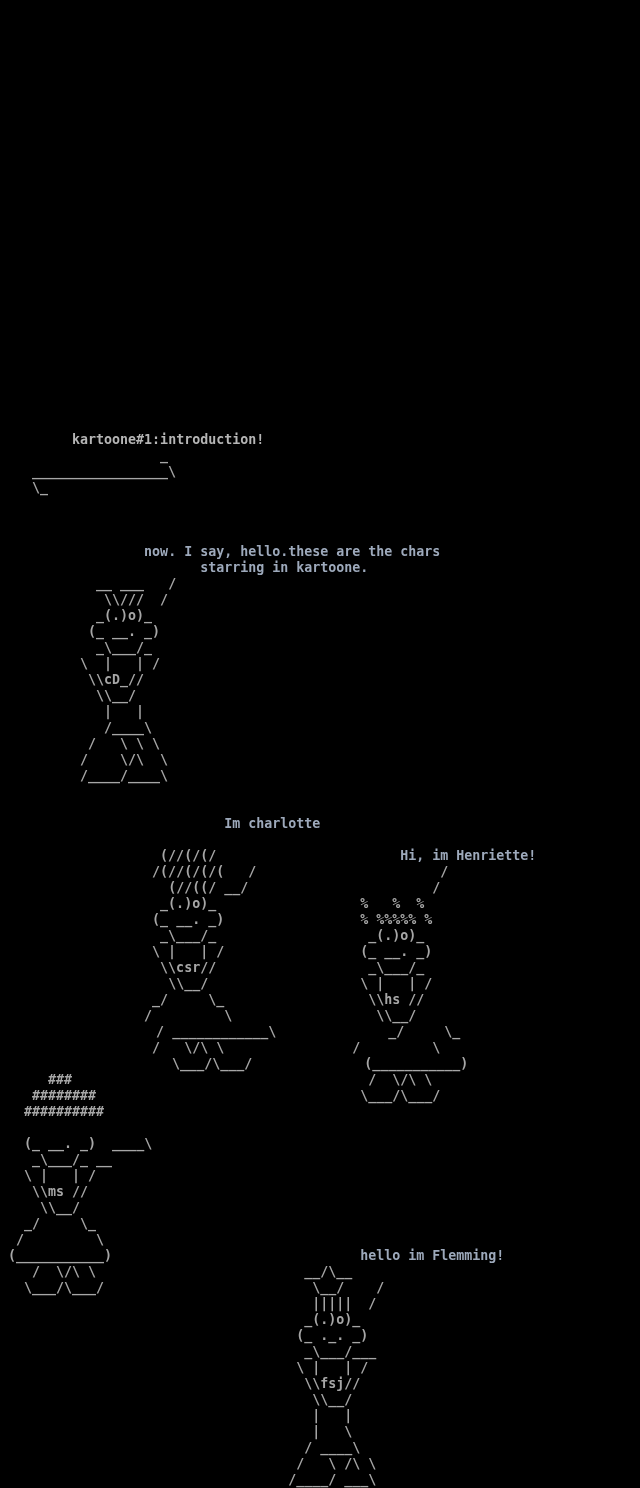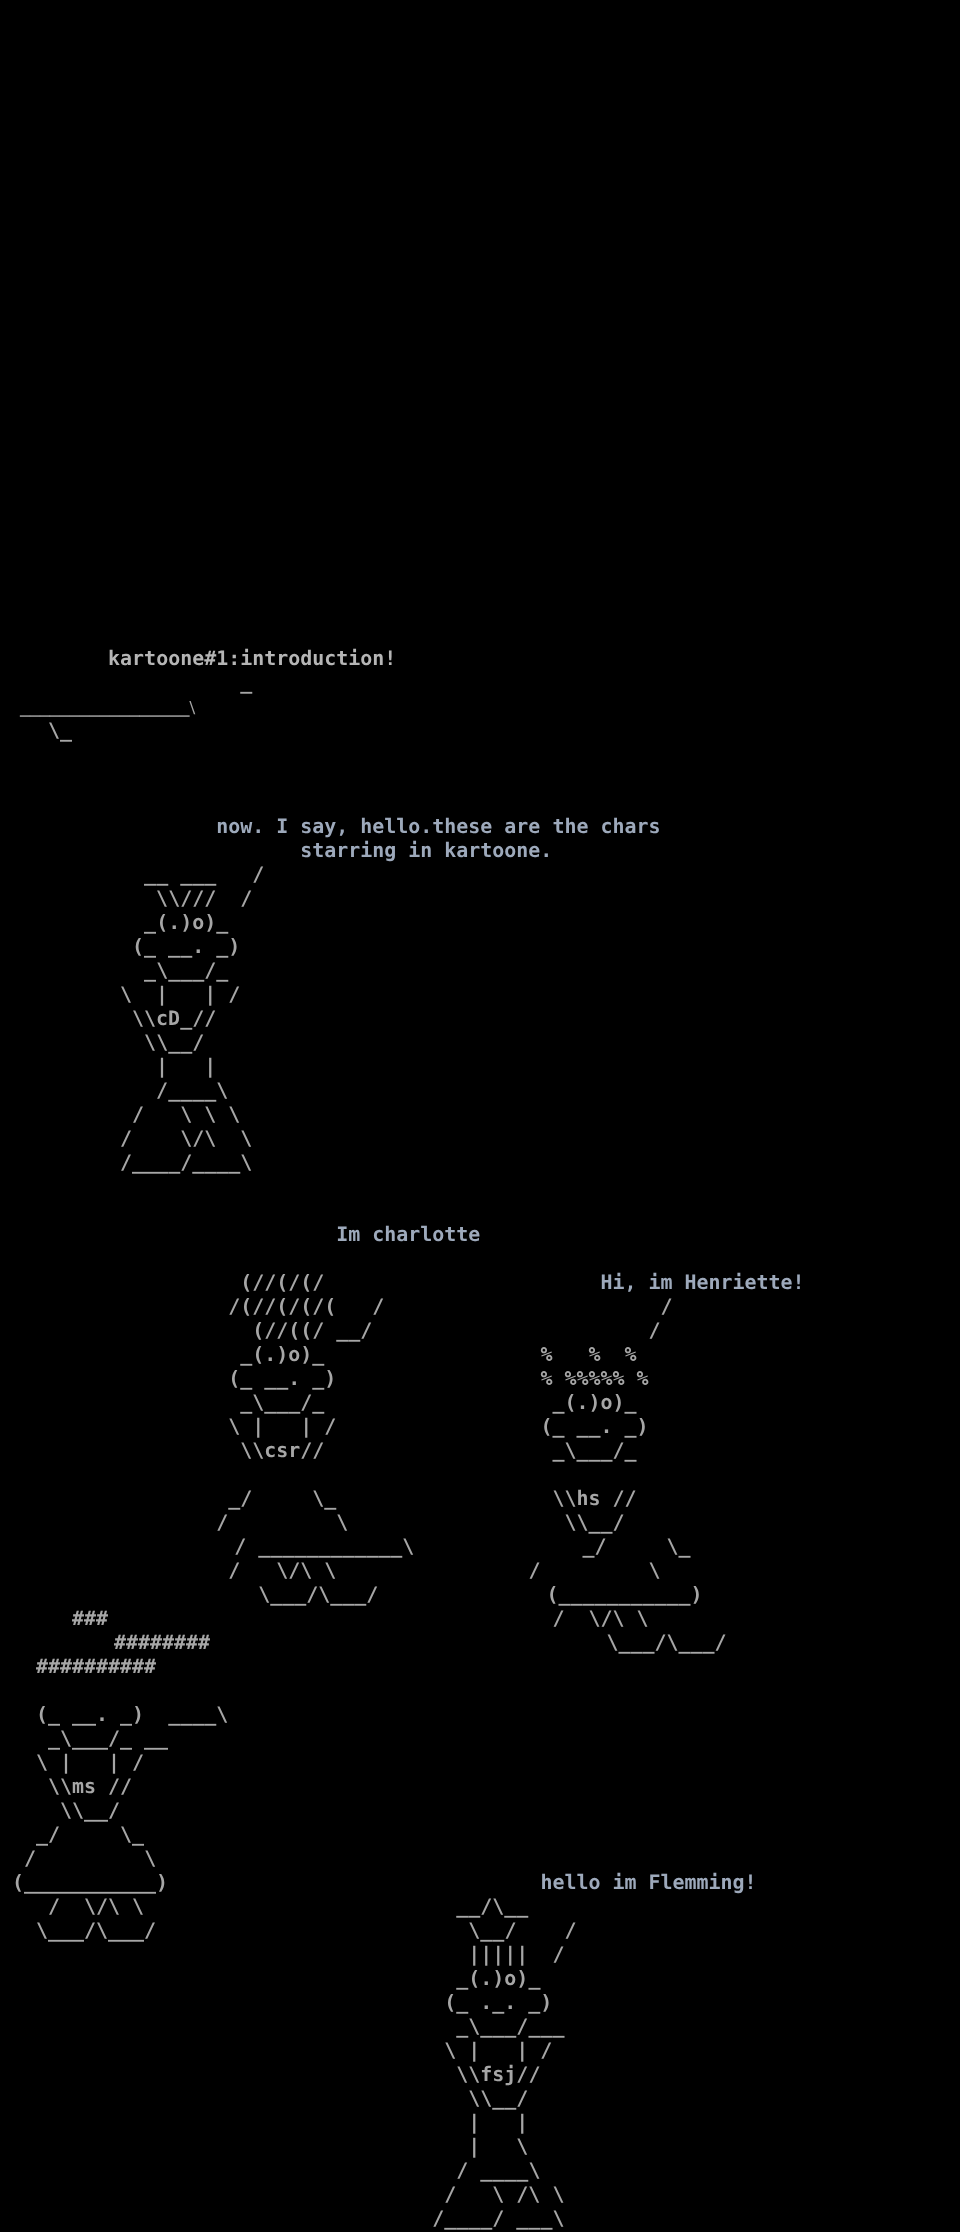--- a/index.html
+++ b/index.html
@@ -27,21 +27,21 @@
   .seg-art     { color: #a6a6a6; }
   .seg-title   { color: #b5b5b5; }
   .seg-caption { color: #9da9bb; }
 </style>
 </head>
 <body>
 
 <div id="screen">
     <div class="ascii-line" style="top: 432px;">         <span class="seg-title">kartoone#1:introduction!</span></div>
     <div class="ascii-line" style="top: 448px;">                    <span class="seg-art">_</span></div>
-    <div class="ascii-line" style="top: 464px; font-family: Liberation Serif, serif;">    <span class="seg-art">_________________\</span></div>
+    <div class="ascii-line" style="top: 464px;">    <span class="seg-art">_________________\</span></div>
     <div class="ascii-line" style="top: 480px;">    <span class="seg-art">\_</span></div>
     <div class="ascii-line" style="top: 544px;">                  <span class="seg-caption">now. I say, hello.these are the chars</span></div>
     <div class="ascii-line" style="top: 560px;">                         <span class="seg-caption">starring in kartoone.</span></div>
     <div class="ascii-line" style="top: 576px;">            <span class="seg-art">__ ___   /</span></div>
     <div class="ascii-line" style="top: 592px;">             <span class="seg-art">\\///  /</span></div>
     <div class="ascii-line" style="top: 608px;">            <span class="seg-art">_(.)o)_</span></div>
     <div class="ascii-line" style="top: 624px;">           <span class="seg-art">(_ __. _)</span></div>
     <div class="ascii-line" style="top: 640px;">            <span class="seg-art">_\___/_</span></div>
     <div class="ascii-line" style="top: 656px;">          <span class="seg-art">\  |   | /</span></div>
     <div class="ascii-line" style="top: 672px;">           <span class="seg-art">\\cD_//</span></div>
@@ -53,27 +53,28 @@
     <div class="ascii-line" style="top: 768px;">          <span class="seg-art">/____/____\</span></div>
     <div class="ascii-line" style="top: 816px;">                            <span class="seg-caption">Im charlotte</span></div>
     <div class="ascii-line" style="top: 848px;">                    <span class="seg-art">(//(/(/</span>                       <span class="seg-caption">Hi, im Henriette!</span></div>
     <div class="ascii-line" style="top: 864px;">                   <span class="seg-art">/(//(/(/(</span>   <span class="seg-art">/</span>                       <span class="seg-art">/</span></div>
     <div class="ascii-line" style="top: 880px;">                     <span class="seg-art">(//((/ __/</span>                       <span class="seg-art">/</span></div>
     <div class="ascii-line" style="top: 896px;">                    <span class="seg-art">_(.)o)_</span>                  <span class="seg-art">%   %  %</span></div>
     <div class="ascii-line" style="top: 912px;">                   <span class="seg-art">(_ __. _)</span>                 <span class="seg-art">% %%%%% %</span></div>
     <div class="ascii-line" style="top: 928px;">                    <span class="seg-art">_\___/_</span>                   <span class="seg-art">_(.)o)_</span></div>
     <div class="ascii-line" style="top: 944px;">                   <span class="seg-art">\ |   | /</span>                 <span class="seg-art">(_ __. _)</span></div>
     <div class="ascii-line" style="top: 960px;">                    <span class="seg-art">\\csr//</span>                   <span class="seg-art">_\___/_</span></div>
+    <div class="ascii-line" style="top: 976px;">                     <span class="seg-art">\\__/</span>                   <span class="seg-art">\ |   | /</span></div>
     <div class="ascii-line" style="top: 992px;">                   <span class="seg-art">_/     \_</span>                  <span class="seg-art">\\hs //</span></div>
     <div class="ascii-line" style="top: 1008px;">                  <span class="seg-art">/</span>         <span class="seg-art">\</span>                  <span class="seg-art">\\__/</span></div>
     <div class="ascii-line" style="top: 1024px; padding-left: 28px;">                <span class="seg-art">/</span> <span class="seg-art">____________\</span>              <span class="seg-art">_/</span>     <span class="seg-art">\_</span></div>
     <div class="ascii-line" style="top: 1040px;">                   <span class="seg-art">/   \/\ \</span>                <span class="seg-art">/</span>         <span class="seg-art">\</span></div>
     <div class="ascii-line" style="top: 1056px; padding-left: 20px;">                   <span class="seg-art">\___/\___/</span>              <span class="seg-art">(___________)</span></div>
     <div class="ascii-line" style="top: 1072px;">      <span class="seg-art">###</span>                                     <span class="seg-art">/  \/\ \</span></div>
-    <div class="ascii-line" style="top: 1088px; padding-left: 44px;">    <span class="seg-art">########</span>                                 <span class="seg-art">\___/\___/</span></div>
+    <div class="ascii-line" style="top: 1088px;">    <span class="seg-art">########</span>                                 <span class="seg-art">\___/\___/</span></div>
     <div class="ascii-line" style="top: 1104px;">   <span class="seg-art">##########</span></div>
     <div class="ascii-line" style="top: 1136px;">   <span class="seg-art">(_ __. _)</span>  <span class="seg-art">____\</span></div>
     <div class="ascii-line" style="top: 1152px;">    <span class="seg-art">_\___/_ __</span></div>
     <div class="ascii-line" style="top: 1168px;">   <span class="seg-art">\ |   | /</span></div>
     <div class="ascii-line" style="top: 1184px;">    <span class="seg-art">\\ms //</span></div>
     <div class="ascii-line" style="top: 1200px;">     <span class="seg-art">\\__/</span></div>
     <div class="ascii-line" style="top: 1216px;">   <span class="seg-art">_/     \_</span></div>
     <div class="ascii-line" style="top: 1232px;">  <span class="seg-art">/</span>         <span class="seg-art">\</span></div>
     <div class="ascii-line" style="top: 1248px;"> <span class="seg-art">(___________)</span>                               <span class="seg-caption">hello im Flemming!</span></div>
     <div class="ascii-line" style="top: 1264px;">    <span class="seg-art">/  \/\ \</span>                          <span class="seg-art">__/\__</span></div>

